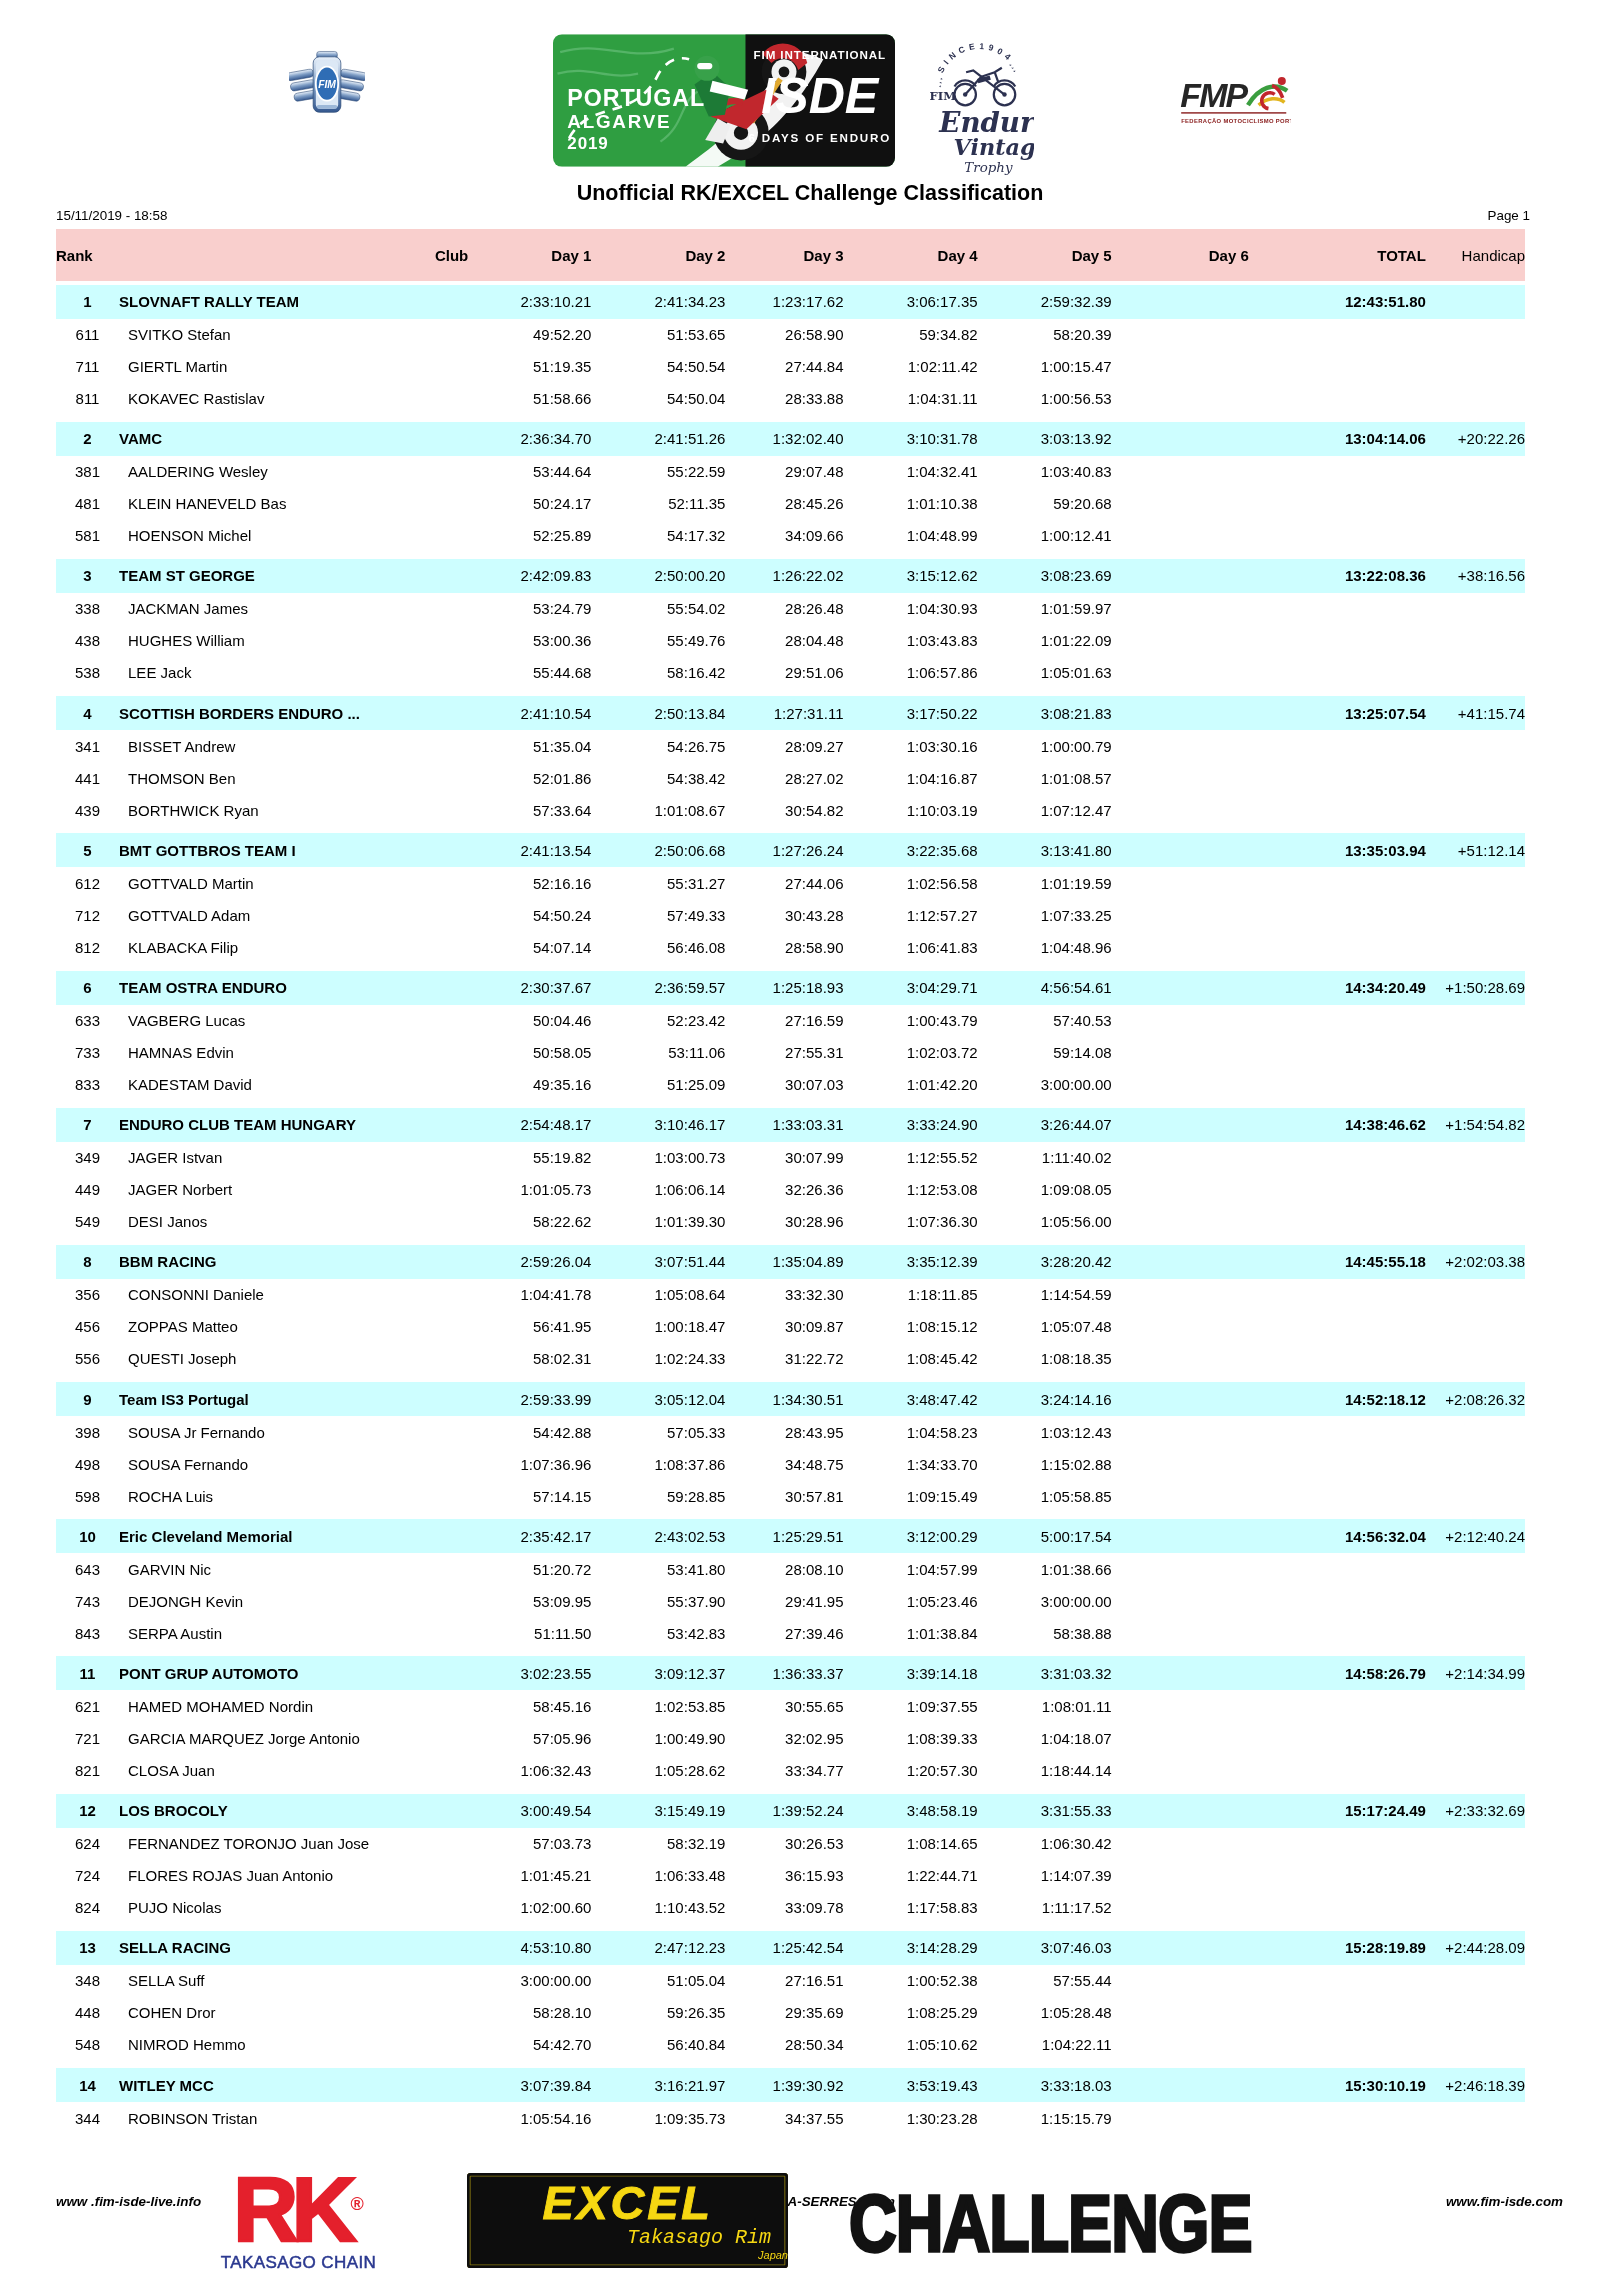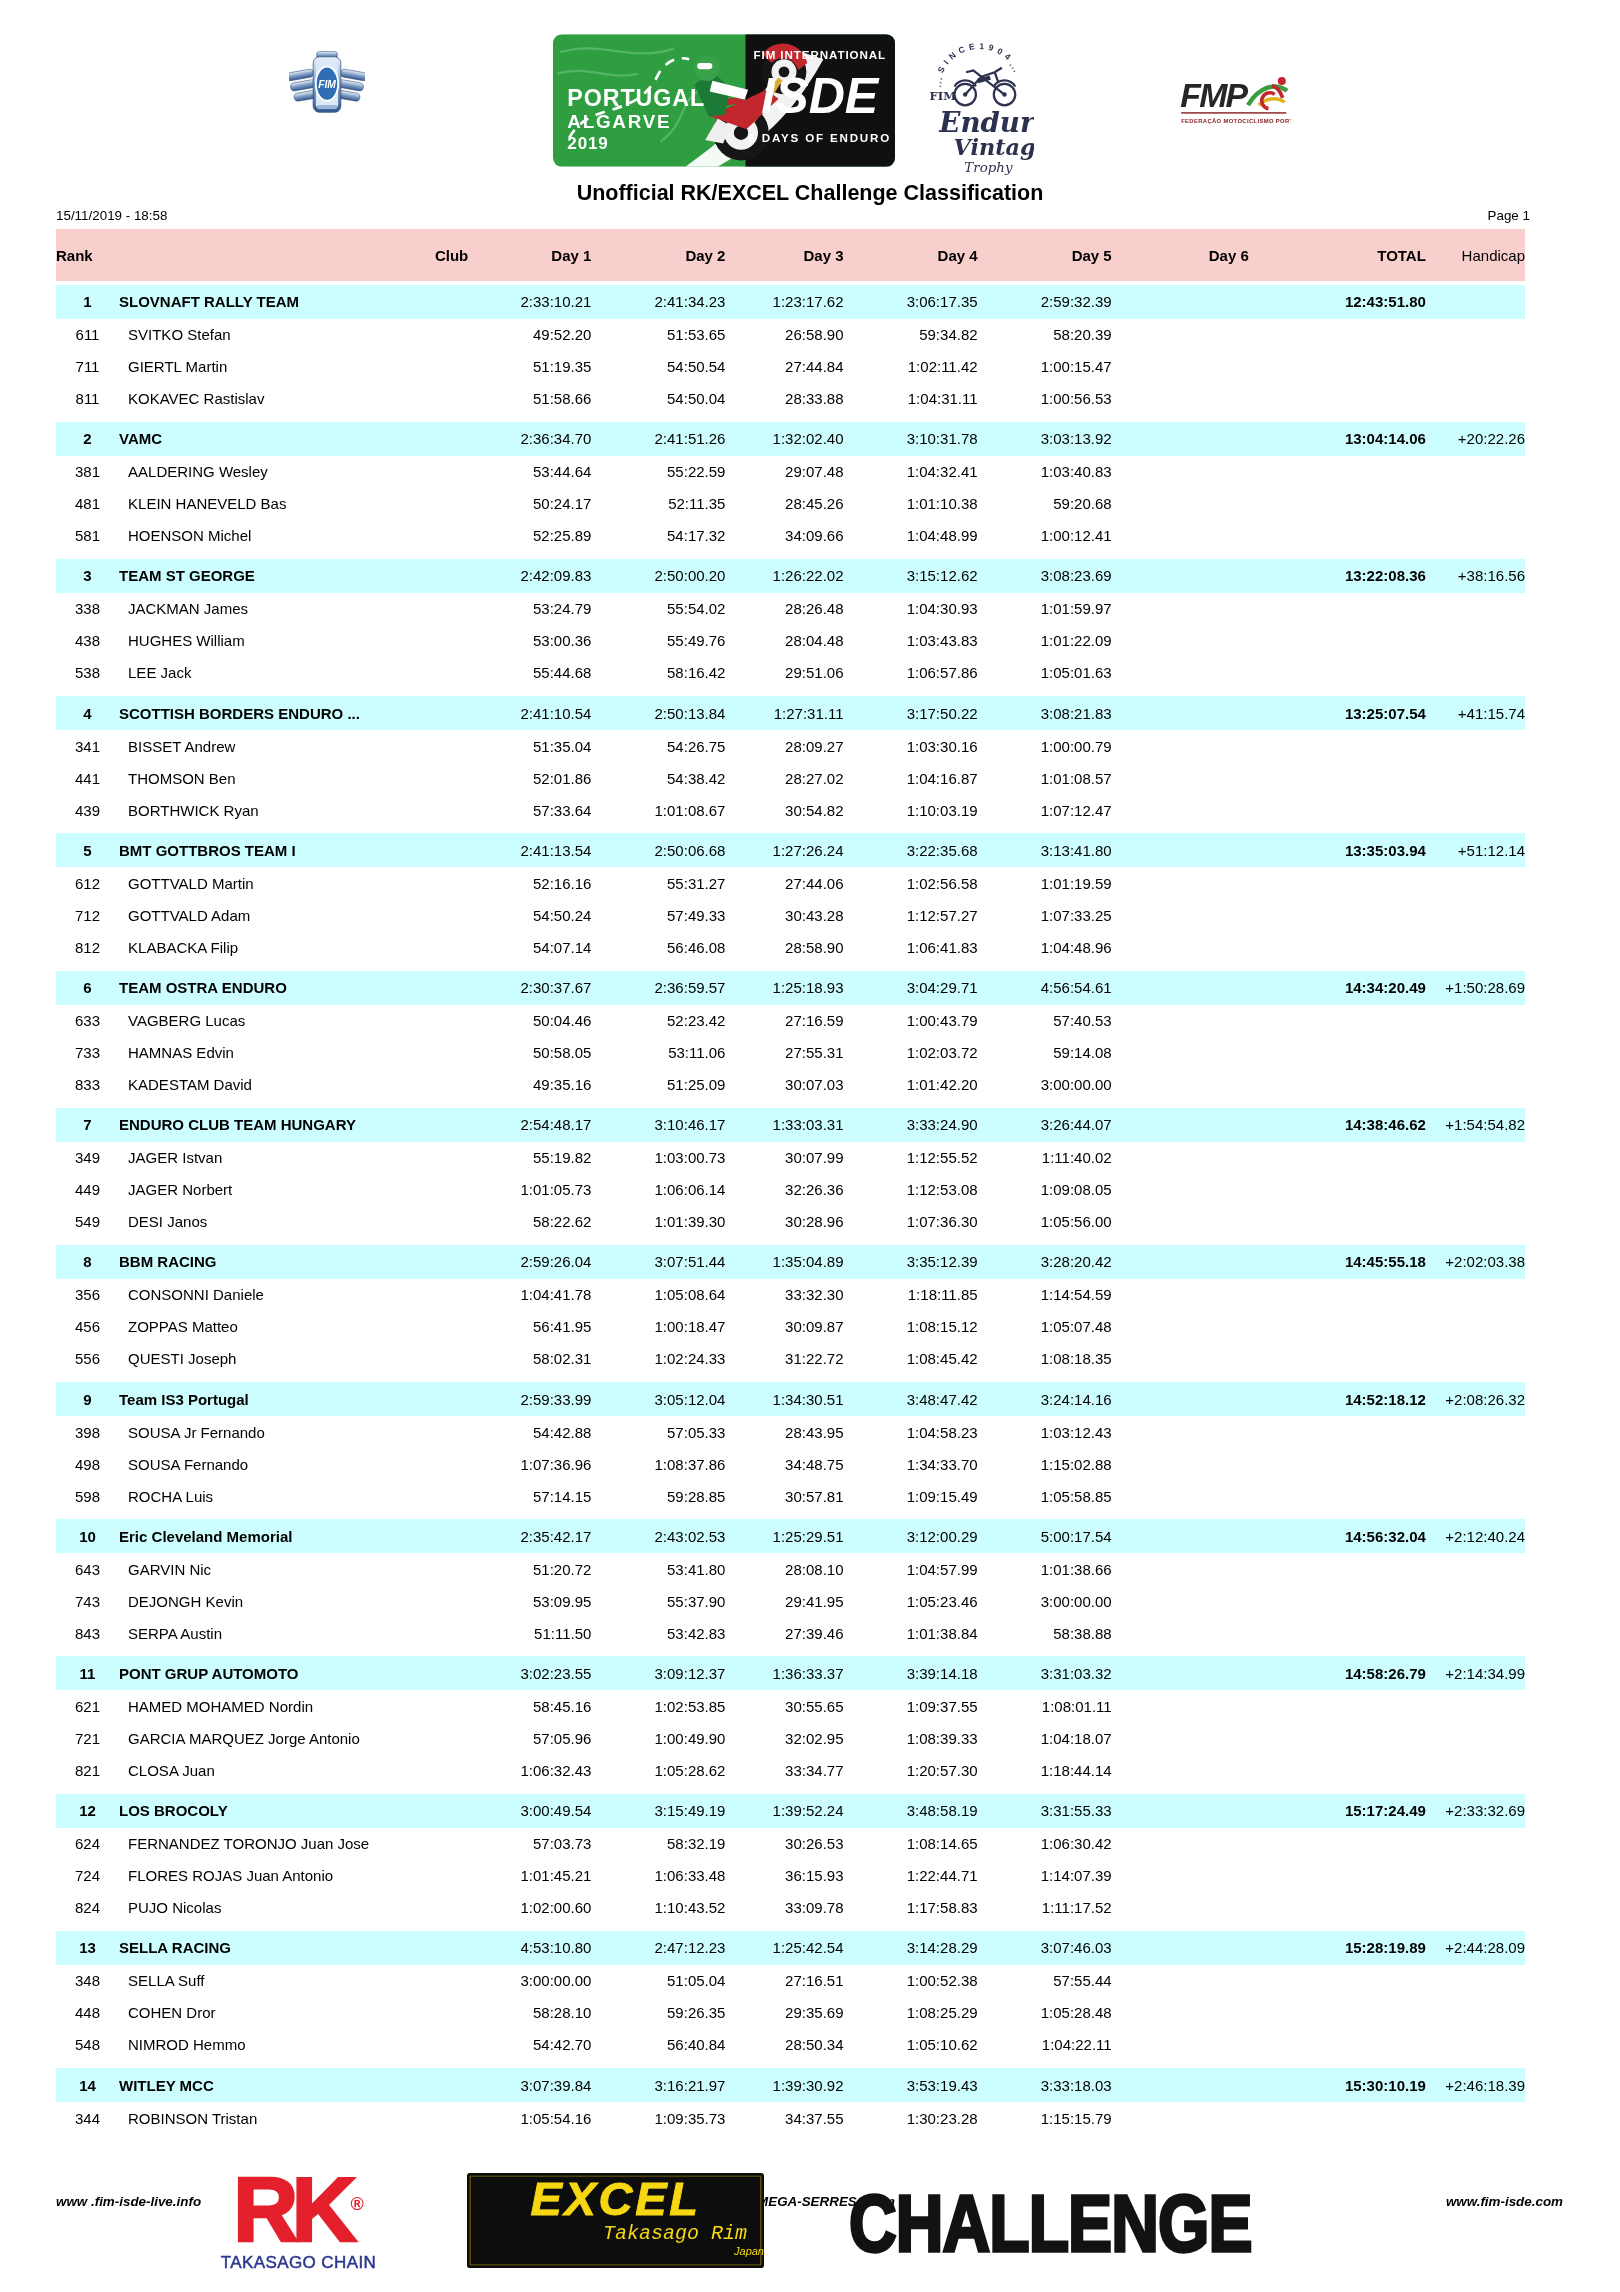--- a/index.html
+++ b/index.html
@@ -43,23 +43,23 @@
   .f-center{left:0;width:100%;text-align:center;}
   .f-right{right:57px;}
 
   .rk{position:absolute;left:199px;top:2174px;width:199px;text-align:center;}
   .rk-text{font-size:90px;line-height:0.82;font-weight:bold;color:#e4202c;
            letter-spacing:-6.3px;-webkit-text-stroke:2.7px #e4202c;}
   .rk-text sup{font-size:18px;-webkit-text-stroke:0;vertical-align:super;letter-spacing:0;}
   .rk-sub{margin-top:5.4px;font-size:17px;font-weight:normal;color:#2b3990;
           -webkit-text-stroke:0.5px #2b3990;letter-spacing:0.4px;}
 
-  .excel{position:absolute;left:467px;top:2173px;width:297px;height:95px;background:#0d0d0d;
+  .excel{position:absolute;left:467px;top:2173px;width:321px;height:95px;background:#0d0d0d;
          border-radius:3.6px;box-shadow:inset 0 0 0 2.7px #0d0d0d, inset 0 0 0 3.6px #8a7a10;
-         display:flex;flex-direction:column;}
+         display:flex;flex-direction:column;justify-content:center;}
   .excel-name{text-align:center;font-size:47px;font-weight:bold;font-style:italic;color:#f6d712;
               -webkit-text-stroke:0.9px #f6d712;letter-spacing:2.7px;line-height:1;margin-top:1.8px;}
   .excel-sub{text-align:right;padding-right:17px;font-family:Liberation Mono, monospace;font-style:italic;
              font-size:20px;color:#f6d712;margin-top:1.8px;line-height:1;}
   .excel-tiny{text-align:right;font-size:11px;font-style:italic;color:#f6d712;line-height:1.4;}
 
   .challenge{position:absolute;left:849px;top:2183px;width:627px;}
   .challenge span{display:inline-block;font-size:66px;font-weight:bold;color:#121212;
                   -webkit-text-stroke:2.7px #121212;letter-spacing:-0.9px;
                   transform:scaleY(1.22);transform-origin:top left;line-height:1;}

